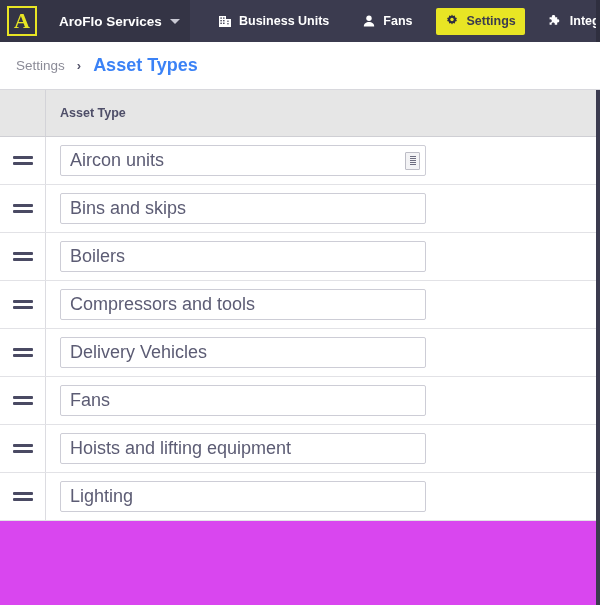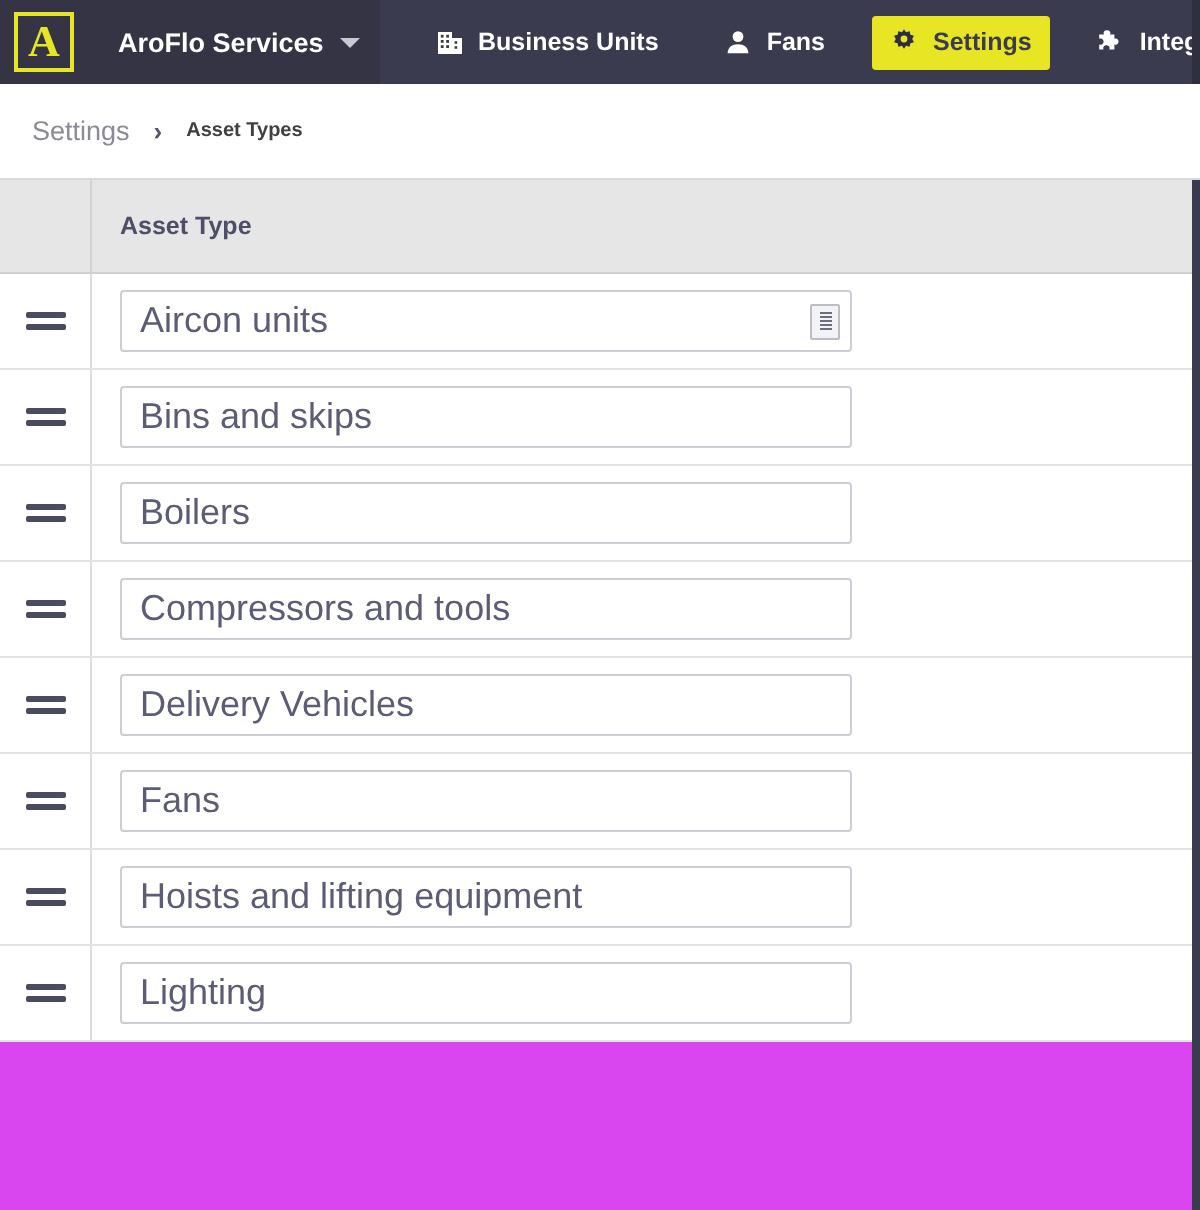--- a/index.html
+++ b/index.html
@@ -122,22 +122,22 @@
     color: #8b8b97;
     cursor: pointer;
   }
   .crumb-sep {
     margin: 0 12px;
     color: #55556b;
     font-size: 13px;
     font-weight: bold;
   }
   .crumb-current {
-    font-size: 10px;
-    color: #404040;
+    font-size: 18px;
+    color: #3b82f6;
     font-weight: bold;
   }
 
   
   .table-wrap {
     position: relative;
     height: 595px;
     background: #d946ef;
     border-right: 4px solid #3b3b4f;
     box-sizing: border-box;

